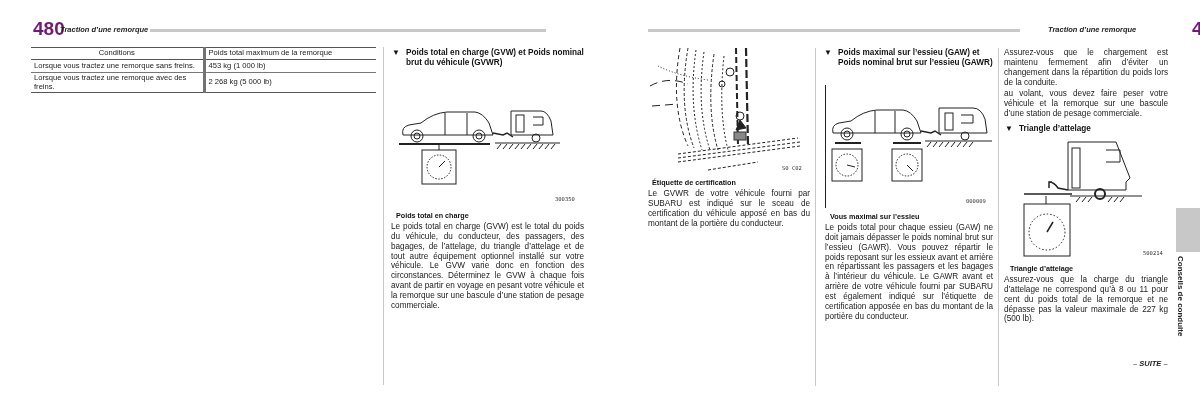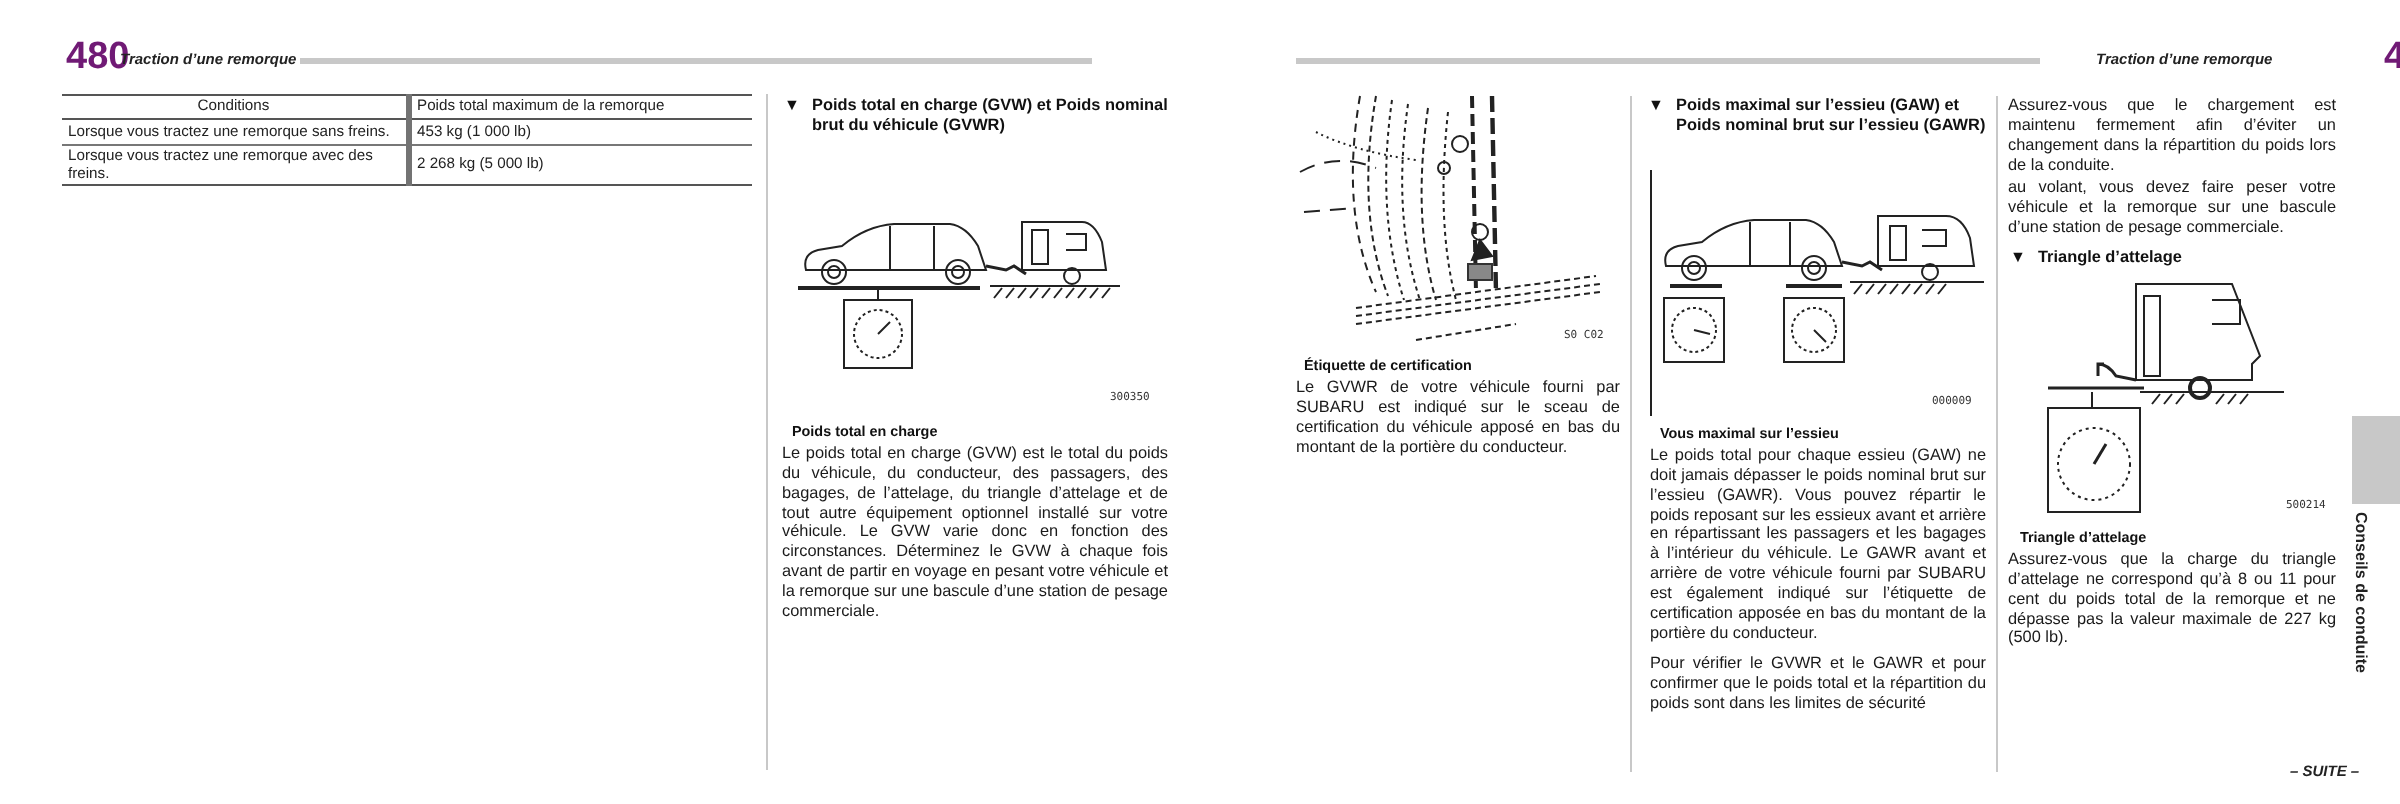--- a/index.html
+++ b/index.html
@@ -166,21 +166,20 @@
     <rect x="65" y="46" width="30" height="32"></rect>
     <circle cx="80" cy="62" r="11" stroke-dasharray="1.5 1.5"></circle>
     <line x1="80" y1="62" x2="86" y2="68"></line>
   </g>
 </svg>
 <div class="abs fig-code" style="left:966px; top:198px;">000009</div>
 
 <div class="abs caption" style="left:830px; top:212px;">Vous maximal sur l’essieu</div>
 <div class="abs body-text" style="left:825px; top:223px; width:168px;">
   <p style="margin-bottom:6px;">Le poids total pour chaque essieu (GAW) ne doit jamais dépasser le poids nominal brut sur l’essieu (GAWR). Vous pouvez répartir le poids reposant sur les essieux avant et arrière en répartissant les passagers et les bagages à l’intérieur du véhicule. Le GAWR avant et arrière de votre véhicule fourni par SUBARU est également indiqué sur l’étiquette de certification apposée en bas du montant de la portière du conducteur.</p>
-  <p>Pour vérifier le GVWR et le GAWR et pour confirmer que le poids total et la répartition du poids sont dans les limites de sécurité</p>
 </div>
 
 <div class="abs vsep" style="left:998px; top:48px; height:338px;"></div>
 
 <div class="abs body-text" style="left:1004px; top:48px; width:164px;">
   <p>Assurez-vous que le chargement est maintenu fermement afin d’éviter un changement dans la répartition du poids lors de la conduite.</p>
   <p>au volant, vous devez faire peser votre véhicule et la remorque sur une bascule d’une station de pesage commerciale.</p>
 </div>
 
 <div class="abs sec-head" style="left:1005px; top:124px; width:160px;">
@@ -207,13 +206,13 @@
 <div class="abs fig-code" style="left:1143px; top:250px;">500214</div>
 
 <div class="abs caption" style="left:1010px; top:264px;">Triangle d’attelage</div>
 <div class="abs body-text" style="left:1004px; top:275px; width:164px;">
   <p>Assurez-vous que la charge du triangle d’attelage ne correspond qu’à 8 ou 11 pour cent du poids total de la remorque et ne dépasse pas la valeur maximale de 227 kg (500 lb).</p>
 </div>
 
 <div class="abs thumb-tab" style="left:1176px; top:208px; width:24px; height:44px;"></div>
 <div class="abs vertical-label" style="left:1176px; top:256px;">Conseils de conduite</div>
 
-<div class="abs suite" style="left:1133px; top:381px;margin-left:12px;">– SUITE –</div>
+<div class="abs suite" style="left:1133px; top:359px;">– SUITE –</div>
 
 </body></html>

